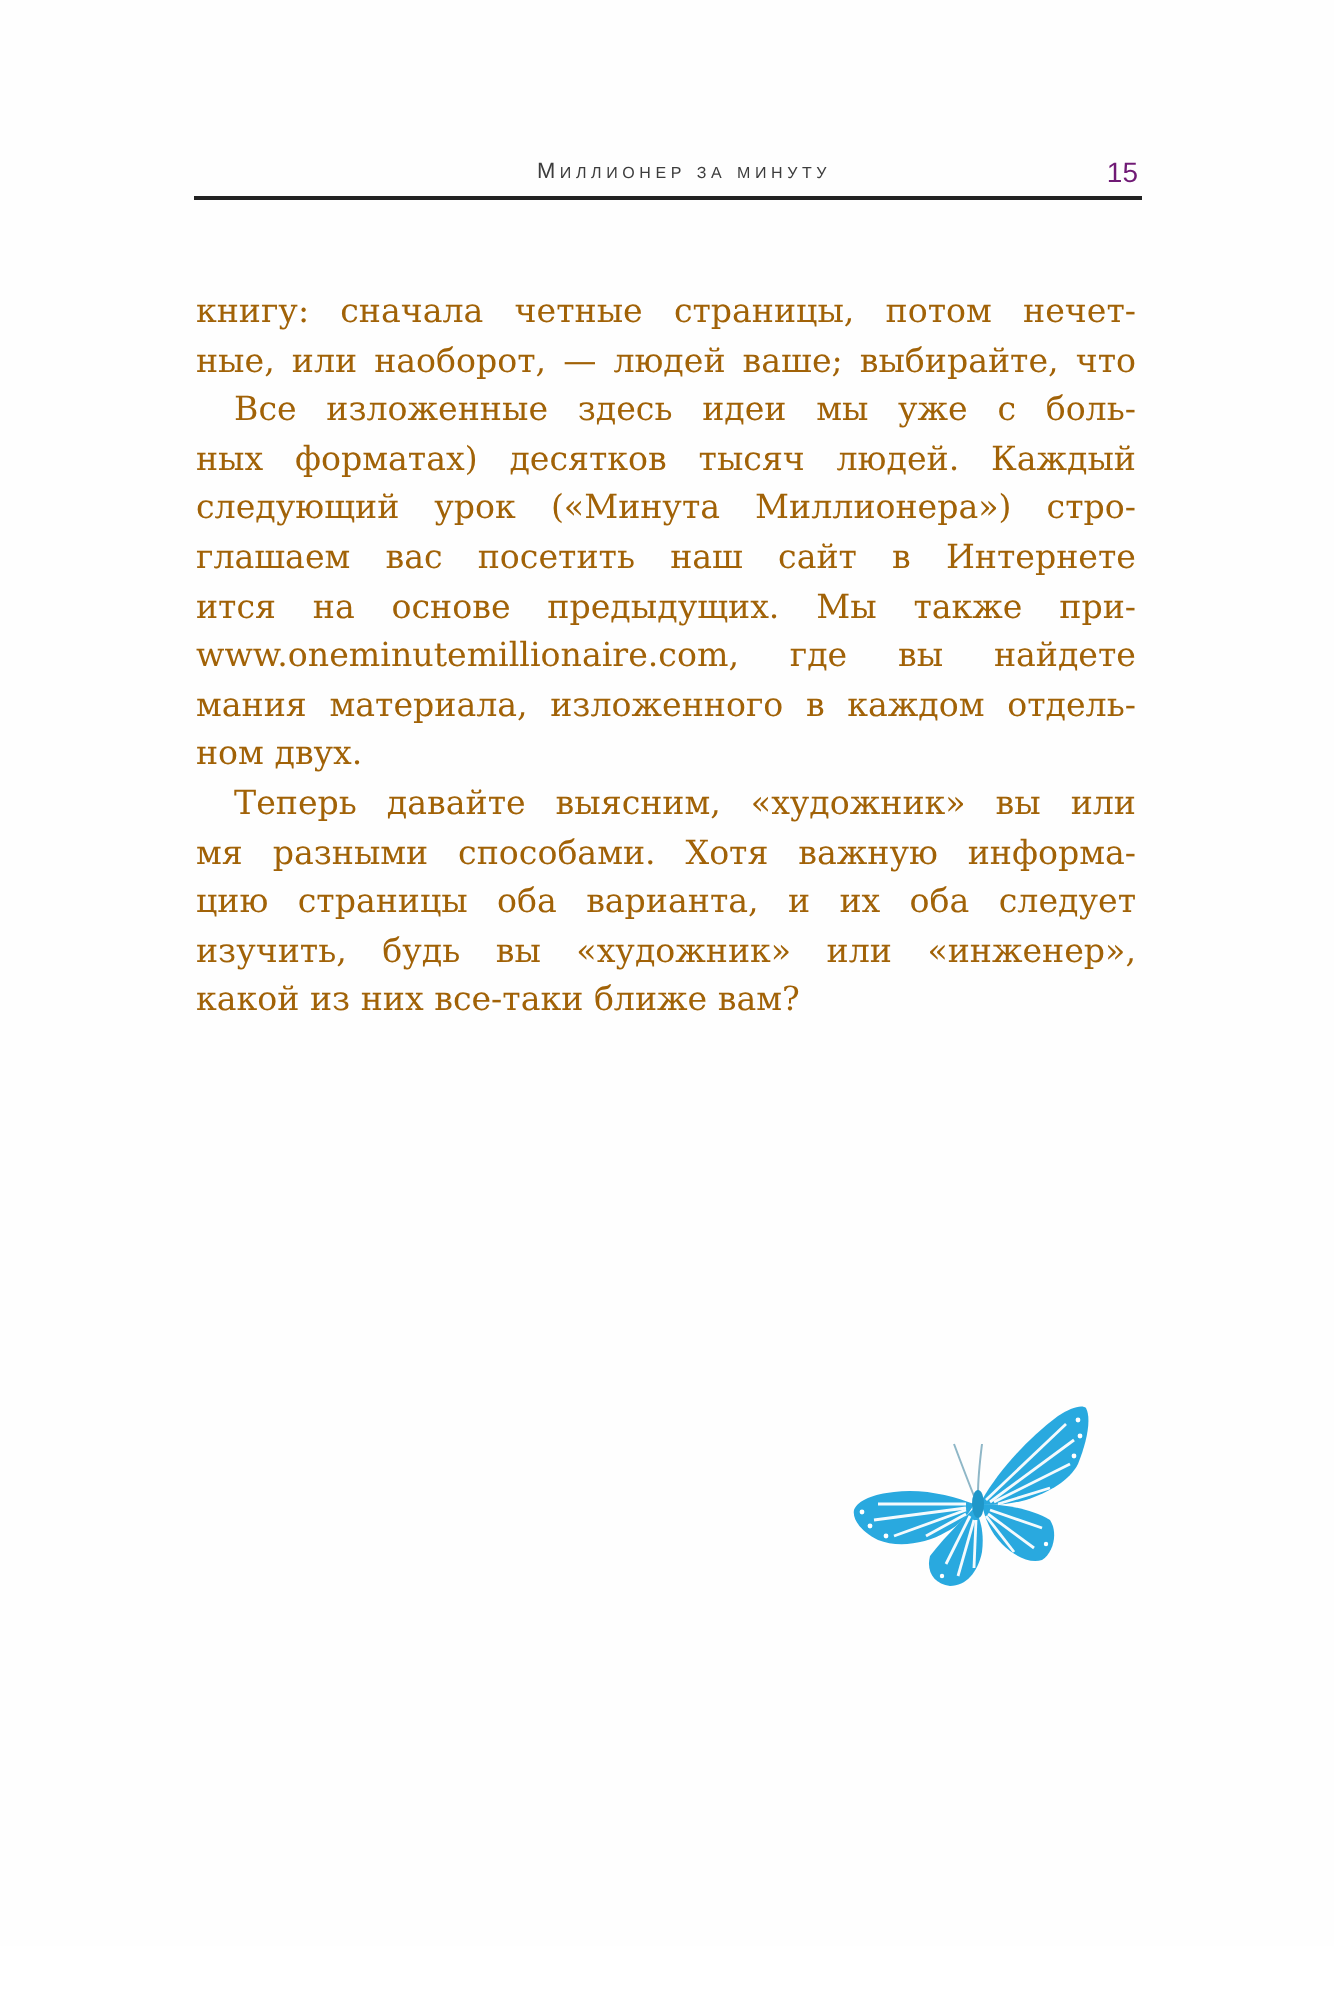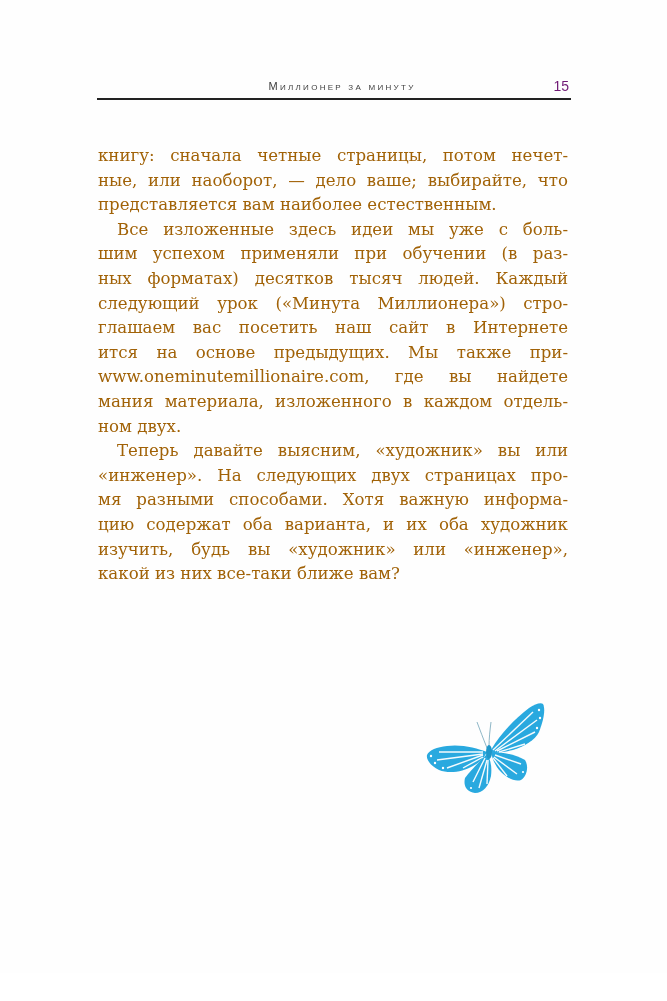--- a/index.html
+++ b/index.html
@@ -97,41 +97,38 @@
   <div class="running-head">
     <span class="running-title">Миллионер за минуту</span>
     <span class="page-number">15</span>
   </div>
   <div class="head-rule"></div>
 
   <div class="body-text">
 
     <div>
       <span class="line">книгу: сначала четные страницы, потом нечет-</span>
-      <span class="line">ные, или наоборот, — дело ваше; выбирайте, что</span>
-      <span class="line last">представляется вам наиболее естественным.</span>
+      <span class="line">ные, или наоборот, — людей ваше; выбирайте, что</span>
     </div>
 
     <div>
       <span class="line indent">Все изложенные здесь идеи мы уже с боль-</span>
-      <span class="line">шим успехом применяли при обучении (в раз-</span>
       <span class="line">ных форматах) десятков тысяч людей. Каждый</span>
       <span class="line">следующий урок («Минута Миллионера») стро-</span>
       <span class="line">глашаем вас посетить наш сайт в Интернете</span>
       <span class="line">ится на основе предыдущих. Мы также при-</span>
       <span class="line">www.oneminutemillionaire.com, где вы найдете</span>
       <span class="line">мания материала, изложенного в каждом отдель-</span>
       <span class="line last">ном двух.</span>
     </div>
 
     <div>
       <span class="line indent">Теперь давайте выясним, «художник» вы или</span>
-      <span class="line">«инженер». На следующих двух страницах про-</span>
       <span class="line">мя разными способами. Хотя важную информа-</span>
-      <span class="line">цию содержат оба варианта, и их оба художник</span>
+      <span class="line">цию страницы оба варианта, и их оба следует</span>
       <span class="line">изучить, будь вы «художник» или «инженер»,</span>
       <span class="line last">какой из них все-таки ближе вам?</span>
     </div>
   </div>
 
   <svg class="butterfly" viewBox="0 0 122 95" xmlns="http://www.w3.org/2000/svg">
 
     <path d="M62 48 C58 38, 55 30, 52 22" stroke="#8fb7c7" stroke-width="1" fill="none"></path>
     <path d="M64 47 C64 38, 65 30, 66 22" stroke="#8fb7c7" stroke-width="1" fill="none"></path>
 

